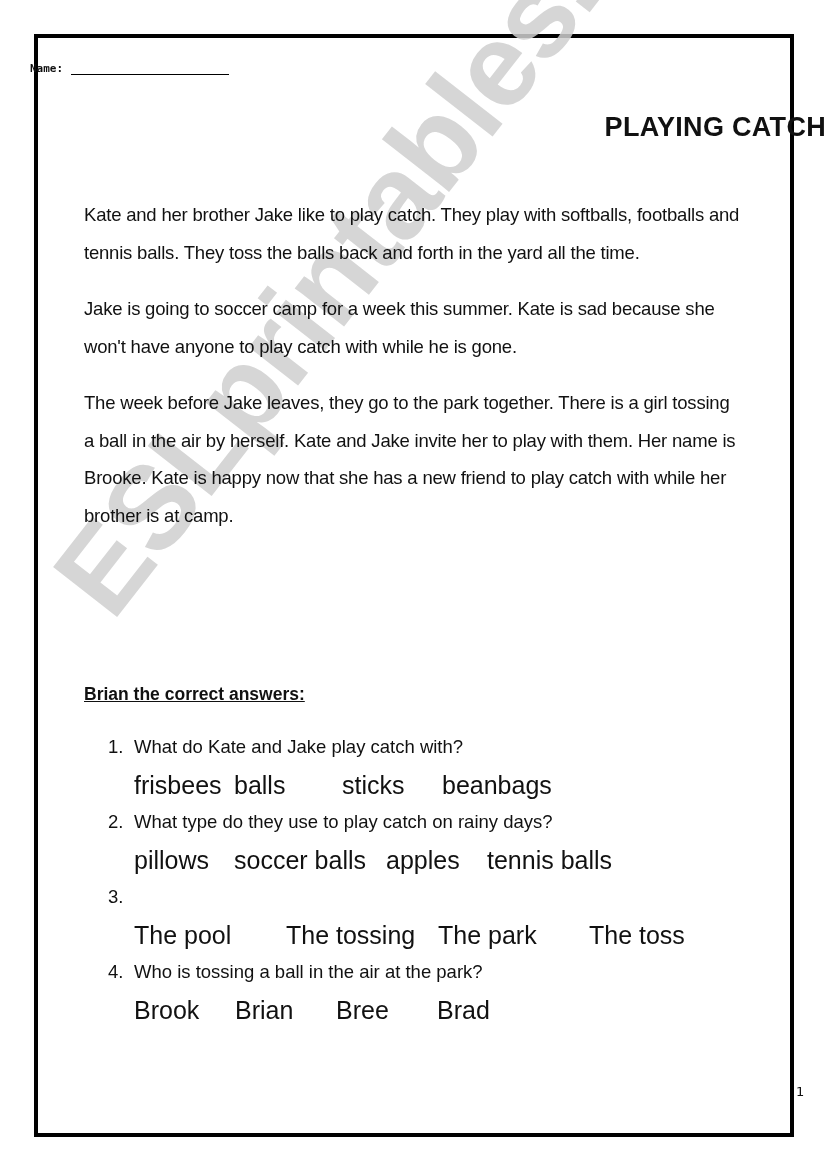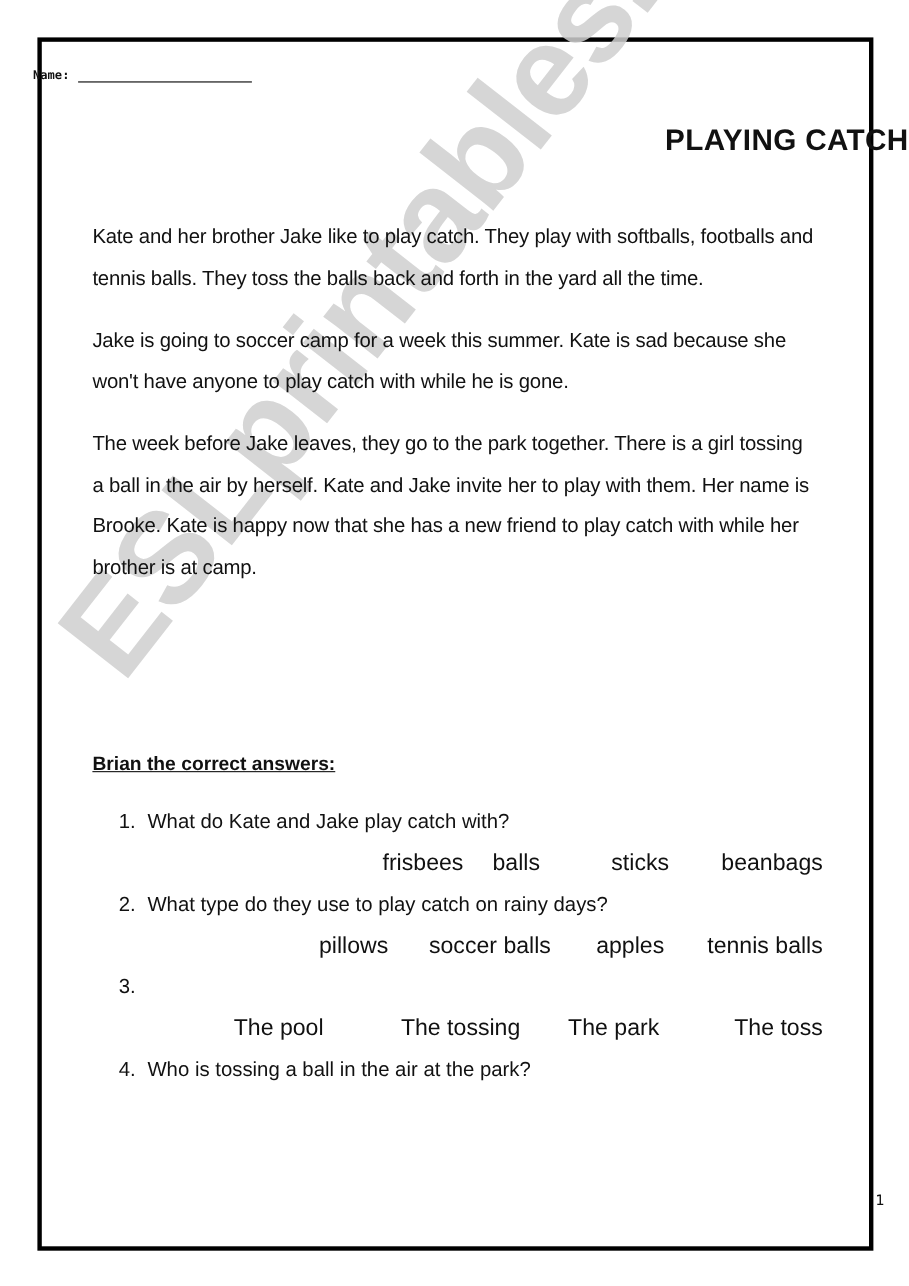--- a/index.html
+++ b/index.html
@@ -12,21 +12,21 @@
     .name-line { display: inline-block; width: 158px; border-bottom: 1.2px solid #000; margin-left: 8px; height: 12px; }
     .title { position: absolute; top: 112px; left: 0; width: 826px; text-align: right;
              font-weight: bold; font-size: 27px; letter-spacing: 0.3px; z-index: 2; }
     .story { position: absolute; left: 84px; top: 163px; width: 660px; z-index: 2; margin-top: 33px; }
     .story p { margin: 0 0 19px 0; font-size: 18.5px; line-height: 37.5px; letter-spacing: -0.2px; }
     .instructions { position: absolute; left: 84px; top: 684px; font-weight: bold; font-size: 17.5px;
                     text-decoration: underline; z-index: 2; }
     .questions { position: absolute; left: 108px; top: 733px; width: 640px; z-index: 2; }
     .q { font-size: 18.5px; height: 37.5px; line-height: 28px; display: flex; }
     .q-num { width: 26px; }
-    .opts { display: flex; height: 37.5px; line-height: 28px; font-size: 21px; padding-left: 26px; justify-content: flex-end; }
+    .opts { display: flex; height: 37.5px; line-height: 28px; font-size: 25px; padding-left: 26px; }
     .opt { display: inline-block; }
     .page-num { position: absolute; left: 796px; top: 1084px; font-size: 13px; font-family: "DejaVu Sans", sans-serif; }
     .watermark { position: absolute; left: 80px; top: 530px; font-size: 118px; font-weight: bold;
                  color: #cfcfcf; opacity: 0.85; transform: rotate(-52deg); transform-origin: left center;
                  white-space: nowrap; z-index: 1; letter-spacing: -2px; pointer-events: none; }
   </style>
 </head>
 <body>
 
 <div class="page-border"></div>
@@ -79,15 +79,21 @@
     <span class="opt" style="width:152px">The pool</span>
     <span class="opt" style="width:152px">The tossing</span>
     <span class="opt" style="width:151px">The park</span>
     <span class="opt">The toss</span>
   </div>
 
   <div class="q">
     <span class="q-num">4.</span>
     <span>Who is tossing a ball in the air at the park?</span>
   </div>
+  <div class="opts">
+    <span class="opt" style="width:101px">Brook</span>
+    <span class="opt" style="width:101px">Brian</span>
+    <span class="opt" style="width:101px">Bree</span>
+    <span class="opt">Brad</span>
+  </div>
 </div>
 
 <div class="page-num">1</div>
 
 </body></html>

